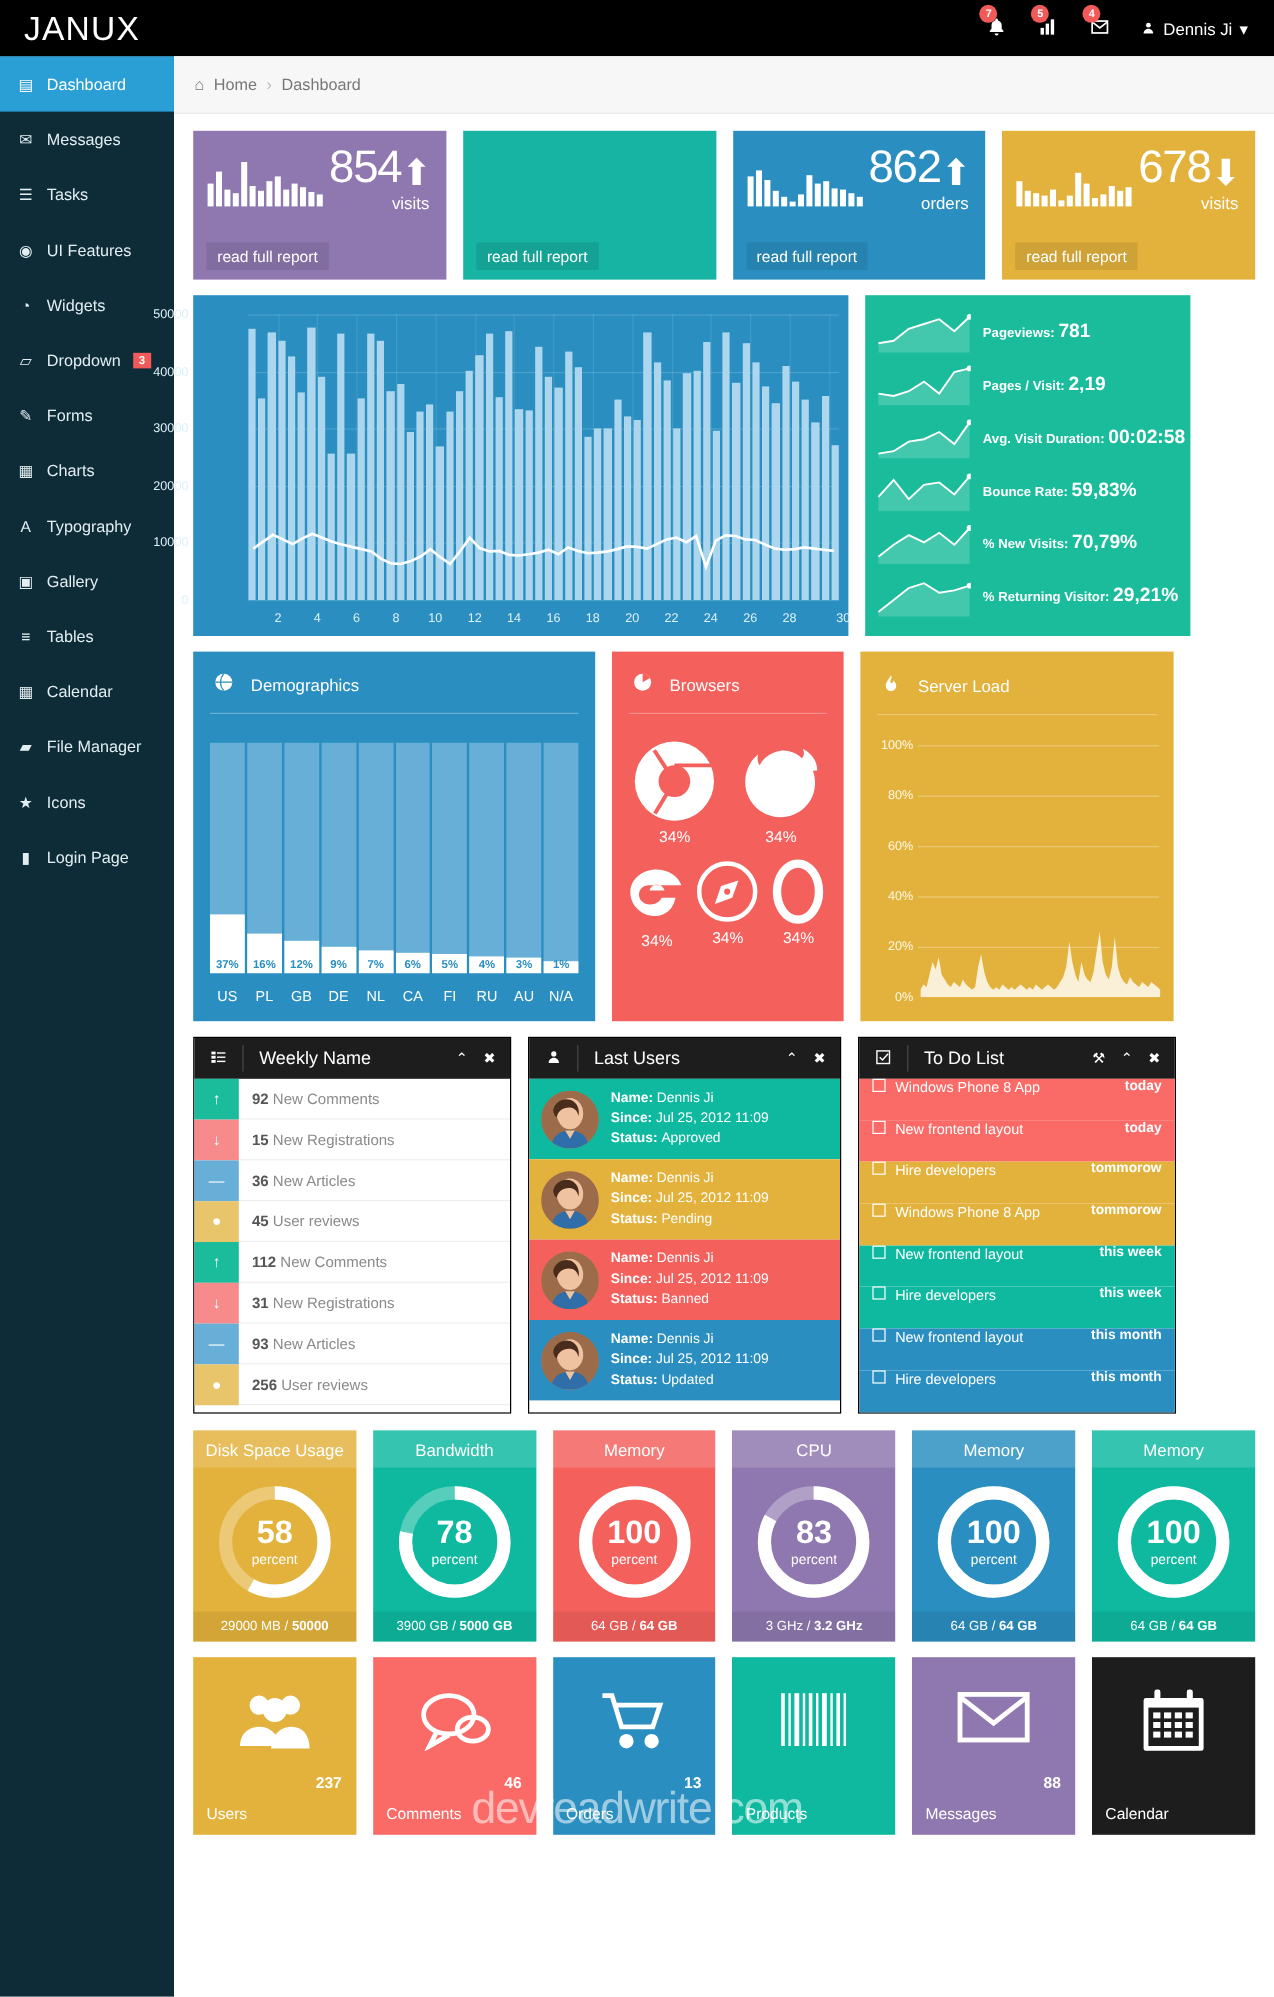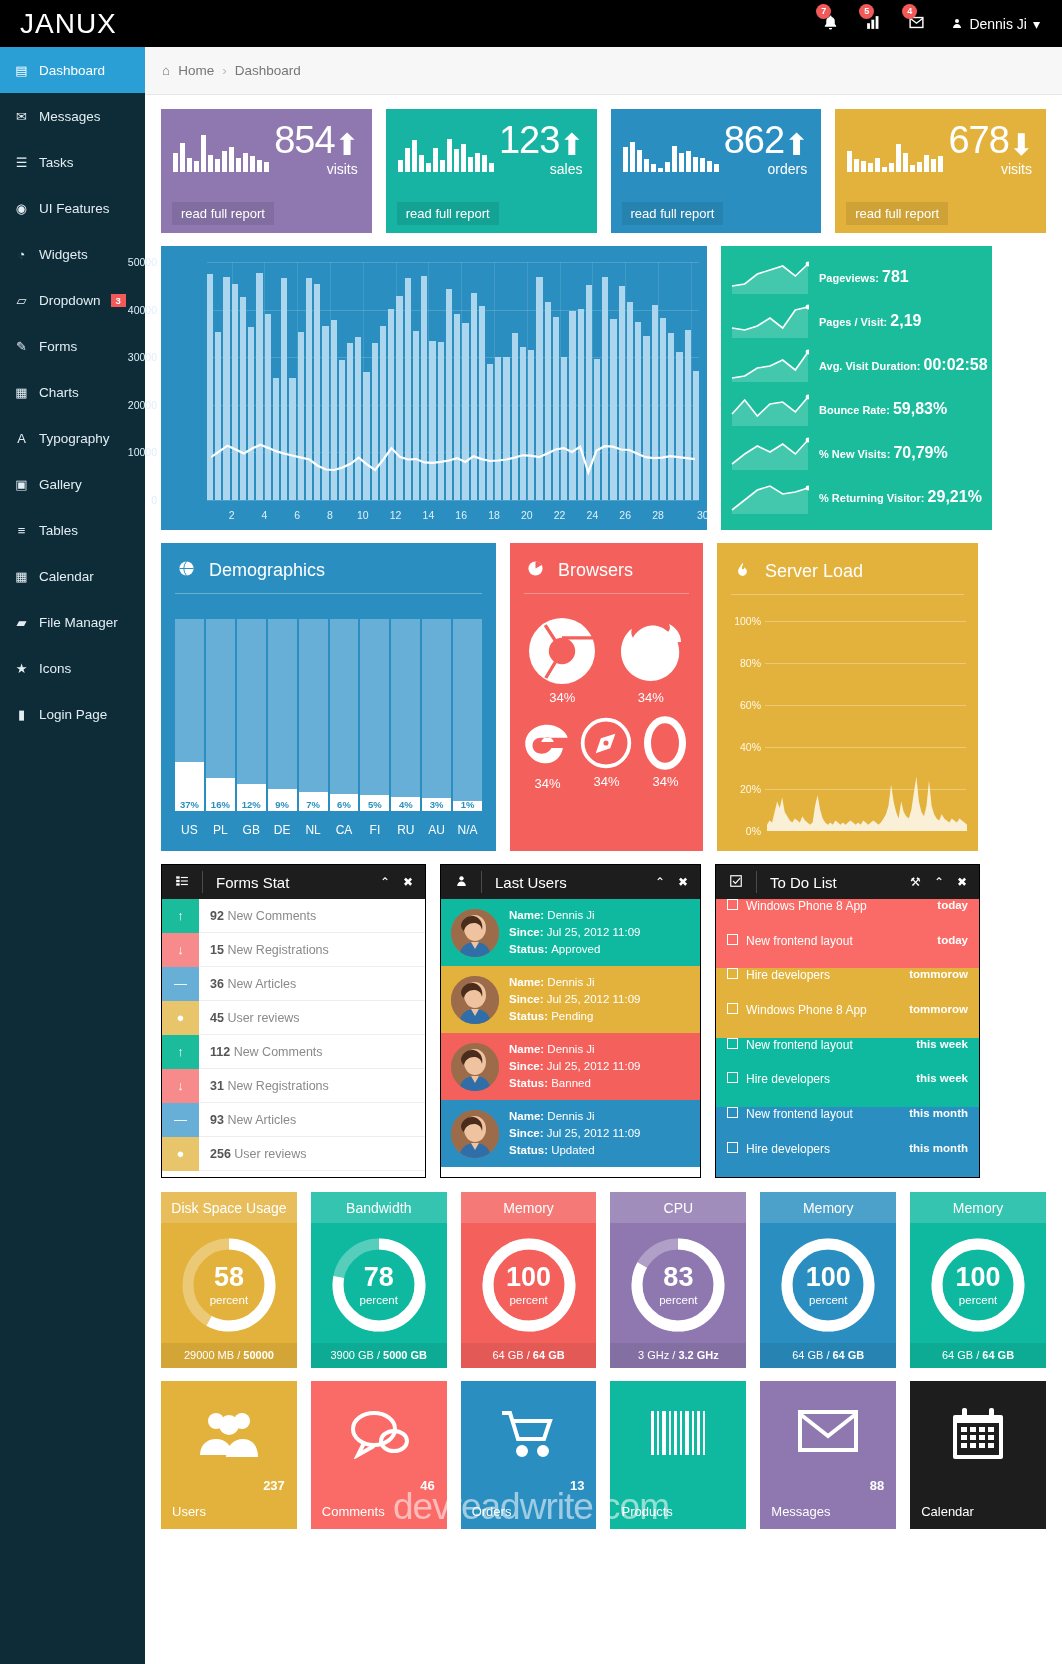--- a/index.html
+++ b/index.html
@@ -98,21 +98,21 @@
   .srow .stxt b{ font-size:16px; font-weight:bold; }
 
   
   .row2{ display:flex; gap:14px; margin-top:13px; }
   .panel{ position:relative; }
   .p-demo{ width:335px; height:308px; background:#2a8fc0; }
   .p-brow{ width:193px; height:308px; background:#f4605c; }
   .p-serv{ width:261px; height:308px; background:#e3b23c; }
   .p-head{ display:flex; align-items:center; gap:13px; padding:17px 15px 0 15px; }
   .p-head .pi{ color:#fff; font-size:16px; width:20px; text-align:center; }
-  .p-head .pt{ color:#fff; font-size:18px; font-weight:400; }
+  .p-head .pt{ color:#fff; font-size:14px; font-weight:400; }
   .p-rule{ height:1px; background:rgba(255,255,255,.30); margin:12px 14px 0 14px; }
 
   .demo-chart{ position:absolute; left:14px; right:14px; top:76px; bottom:40px; display:flex; gap:2px; }
   .demo-col{ flex:1; background:#67afd6; position:relative; }
   .demo-fill{ position:absolute; left:0; right:0; bottom:0; background:#fff; }
   .demo-pct{
     position:absolute; left:0; right:0; bottom:1px; text-align:center;
     font-size:9.5px; color:#2a8fc0; font-weight:bold;
   }
   .demo-labels{ position:absolute; left:14px; right:14px; bottom:14px; display:flex; gap:2px; }
@@ -313,39 +313,20 @@
                 <i style="height: 40%;"></i>
                 <i style="height: 34%;"></i>
                 <i style="height: 24%;"></i>
                 <i style="height: 20%;"></i>
               </div>
               <div class="stat-num"><span class="nv">854</span><span class="arrow">⬆</span><span class="lbl">visits</span></div>
             </div>
             <div class="stat-foot">read full report</div>
           </div>
           <div class="statcard" style="background: rgb(23, 179, 163);">
-            <div class="stat-top">
-              <div class="spark">
-                <i style="height: 26%;"></i>
-                <i style="height: 50%;"></i>
-                <i style="height: 66%;"></i>
-                <i style="height: 36%;"></i>
-                <i style="height: 18%;"></i>
-                <i style="height: 50%;"></i>
-                <i style="height: 26%;"></i>
-                <i style="height: 68%;"></i>
-                <i style="height: 48%;"></i>
-                <i style="height: 58%;"></i>
-                <i style="height: 32%;"></i>
-                <i style="height: 40%;"></i>
-                <i style="height: 36%;"></i>
-                <i style="height: 18%;"></i>
-              </div>
-              <div class="stat-num"><span class="nv">123</span><span class="arrow">⬆</span><span class="lbl">sales</span></div>
-            </div>
             <div class="stat-foot">read full report</div>
           </div>
           <div class="statcard" style="background: rgb(42, 143, 192);">
             <div class="stat-top">
               <div class="spark">
                 <i style="height: 52%;"></i>
                 <i style="height: 62%;"></i>
                 <i style="height: 46%;"></i>
                 <i style="height: 28%;"></i>
                 <i style="height: 16%;"></i>
@@ -731,21 +712,21 @@
               <svg width="14" height="14" viewBox="0 0 24 24" fill="#fff">
                   <rect x="2" y="4" width="6" height="4"></rect>
                   <rect x="2" y="10" width="6" height="4"></rect>
                   <rect x="2" y="16" width="6" height="4"></rect>
                   <rect x="10" y="5" width="12" height="2"></rect>
                   <rect x="10" y="11" width="12" height="2"></rect>
                   <rect x="10" y="17" width="12" height="2"></rect>
                 </svg>
             </span>
             <span class="wdiv"></span>
-            <span class="wtitle">Forms Stat</span>
+            <span class="wtitle">Weekly Name</span>
             <span class="wtools">
               <span>⌃</span>
               <span>✖</span>
             </span>
           </div>
           <div id="weeklyrows">
               <div class="ws-row">
                 <div class="ws-ico" style="background: rgb(26, 188, 156);">↑</div>
                 <div class="ws-txt"><b>92</b><span> New Comments</span></div>
               </div>

